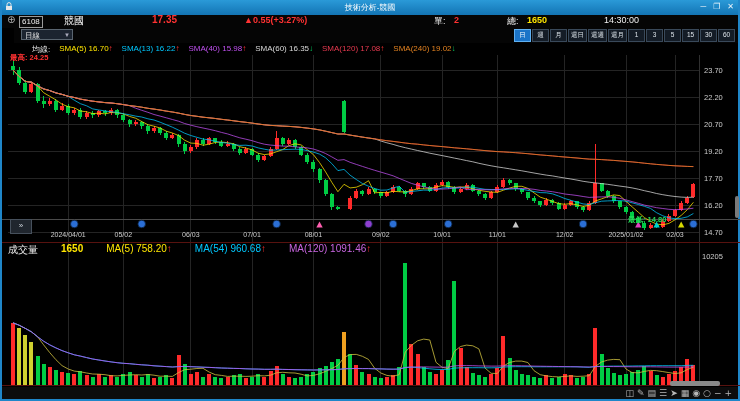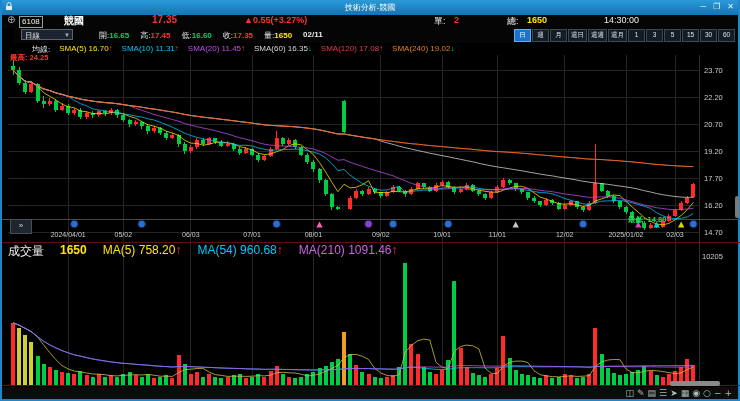--- a/index.html
+++ b/index.html
@@ -31,22 +31,22 @@
   .dropdown .arr{position:absolute;right:2px;top:0;font-size:6px;color:#aab;}
   .ohlc{position:absolute;left:85px;top:2px;display:flex;gap:11px;white-space:nowrap;}
   .ohlc b{font-weight:bold;}
   .periods{position:absolute;right:3px;top:1px;display:flex;gap:1px;}
   .pbtn{height:11px;min-width:11px;padding:0 2px;background:#141c26;border:1px solid #39495a;
         color:#dde4ea;font-size:6.5px;line-height:10px;text-align:center;cursor:pointer;}
   .pbtn.active{background:#1b74c8;border-color:#5fb0f2;color:#fff;}
   
   .sma-row{position:absolute;top:44px;left:6px;height:11px;z-index:3;font-size:8px;
            display:flex;gap:9px;white-space:nowrap;}
-  .vol-row{position:absolute;top:243px;left:6px;height:11px;z-index:3;font-size:12px;
-           display:flex;gap:16px;white-space:nowrap;text-align:right;}
+  .vol-row{position:absolute;top:243px;left:6px;height:11px;z-index:3;font-size:10px;
+           display:flex;gap:23px;white-space:nowrap;text-align:right;}
   .arrow-up{color:#ff3232;} .arrow-down{color:#00d060;}
   
   svg.chart{position:absolute;top:43px;left:0;width:740px;height:358px;z-index:1;}
   
   .hscroll{position:absolute;top:381px;left:668px;width:50px;height:5px;background:#8a8a8a;
            border-radius:2px;z-index:4;}
   .vscroll{position:absolute;top:196px;left:733px;width:4px;height:22px;background:#7a7a7a;
            border-radius:2px;z-index:4;}
   .toolbar{position:absolute;top:387px;left:0;right:0;height:12px;background:#0c0c0c;
            display:flex;justify-content:flex-end;align-items:center;gap:3px;
@@ -71,75 +71,67 @@
       <span>❐</span>
       <span>✕</span>
     </span>
   </div>
 
   <div class="h1">
     <span style="left:5px;color:#aaa;font-size:10px;top:1px;">⊕</span>
     <span style="left:17px;top:1px;">
         <span class="code-box">6108</span>
       </span>
-    <span style="left:62px;color:#fff;font-weight:bold;font-size:10px;top:1px;">競國</span>
+    <span style="left:62px;color:#fff;font-weight:normal;font-size:10px;top:1px;">競國</span>
     <span style="left:150px;color:#ff3232;font-weight:bold;font-size:10px;top:1px;">17.35</span>
     <span style="left:242px;color:#ff3232;font-weight:bold;">▲0.55(+3.27%)</span>
     <span style="left:432px;color:#e8e8e8;">單:</span>
     <span style="left:452px;color:#ff3232;font-weight:bold;">2</span>
     <span style="left:505px;color:#e8e8e8;">總:</span>
     <span style="left:525px;color:#ffe600;font-weight:bold;">1650</span>
     <span style="left:602px;color:#f0f0f0;">14:30:00</span>
   </div>
 
   <div class="h2">
     <span class="dropdown">
       <span>日線</span>
       <span class="arr">▼</span>
     </span>
-    <span class="ohlc" id="ohlc-fields">
-        <b><span style="color:#e6e6e6;font-weight:normal;">開:</span><span style="color:#00d060;">16.65</span></b>
-        <b><span style="color:#e6e6e6;font-weight:normal;">高:</span><span style="color:#ff3232;">17.45</span></b>
-        <b><span style="color:#e6e6e6;font-weight:normal;">低:</span><span style="color:#00d060;">16.60</span></b>
-        <b><span style="color:#e6e6e6;font-weight:normal;">收:</span><span style="color:#ff3232;">17.35</span></b>
-        <b><span style="color:#e6e6e6;font-weight:normal;">量:</span><span style="color:#ffe600;">1650</span></b>
-        <b><span style="color:#e8e8e8;">02/11</span></b>
-      </span>
     <span class="periods" id="periods">
         <span class="pbtn active">日</span>
         <span class="pbtn">週</span>
         <span class="pbtn">月</span>
         <span class="pbtn">還日</span>
         <span class="pbtn">還週</span>
         <span class="pbtn">還月</span>
         <span class="pbtn">1</span>
         <span class="pbtn">3</span>
         <span class="pbtn">5</span>
         <span class="pbtn">15</span>
         <span class="pbtn">30</span>
         <span class="pbtn">60</span>
       </span>
   </div>
 
   <div class="sma-row" id="sma-row">
       <span style="color:#e8e8e8;margin-left:24px;">均線:</span>
       <span><span style="color:#ffe600;">SMA(5) 16.70</span><span class="arrow-up">↑</span></span>
-      <span><span style="color:#00c8ff;">SMA(10) 11.31</span><span class="arrow-up">↑</span></span>
-      <span><span style="color:#c050f0;">SMA(20) 11.45</span><span class="arrow-up">↑</span></span>
+      <span><span style="color:#00c8ff;">SMA(13) 16.22</span><span class="arrow-up">↑</span></span>
+      <span><span style="color:#c050f0;">SMA(40) 15.98</span><span class="arrow-up">↑</span></span>
       <span><span style="color:#d8d8d8;">SMA(60) 16.35</span><span class="arrow-down">↓</span></span>
       <span><span style="color:#e83a50;">SMA(120) 17.08</span><span class="arrow-up">↑</span></span>
       <span><span style="color:#e08020;">SMA(240) 19.02</span><span class="arrow-down">↓</span></span>
     </div>
 
   <div class="vol-row" id="vol-row">
       <span style="color:#f0f0f0;">成交量</span>
       <span style="color:#ffe600;font-weight:bold;">1650</span>
       <span><span style="color:#ffe600;">MA(5) 758.20</span><span class="arrow-up">↑</span></span>
       <span><span style="color:#00c8ff;">MA(54) 960.68</span><span class="arrow-up">↑</span></span>
-      <span><span style="color:#c865e0;">MA(210) 1091.46</span><span class="arrow-up">↑</span></span>
+      <span><span style="color:#c865e0;">MA(120) 1091.46</span><span class="arrow-up">↑</span></span>
     </div>
 
   <svg class="chart" id="chart">
       <g shape-rendering="crispEdges">
         <line x1="66.2" y1="12" x2="66.2" y2="342" stroke="#242424" stroke-width="1"></line>
         <line x1="121.3" y1="12" x2="121.3" y2="342" stroke="#242424" stroke-width="1"></line>
         <line x1="188.8" y1="12" x2="188.8" y2="342" stroke="#242424" stroke-width="1"></line>
         <line x1="250.1" y1="12" x2="250.1" y2="342" stroke="#242424" stroke-width="1"></line>
         <line x1="311.4" y1="12" x2="311.4" y2="342" stroke="#242424" stroke-width="1"></line>
         <line x1="378.8" y1="12" x2="378.8" y2="342" stroke="#242424" stroke-width="1"></line>

